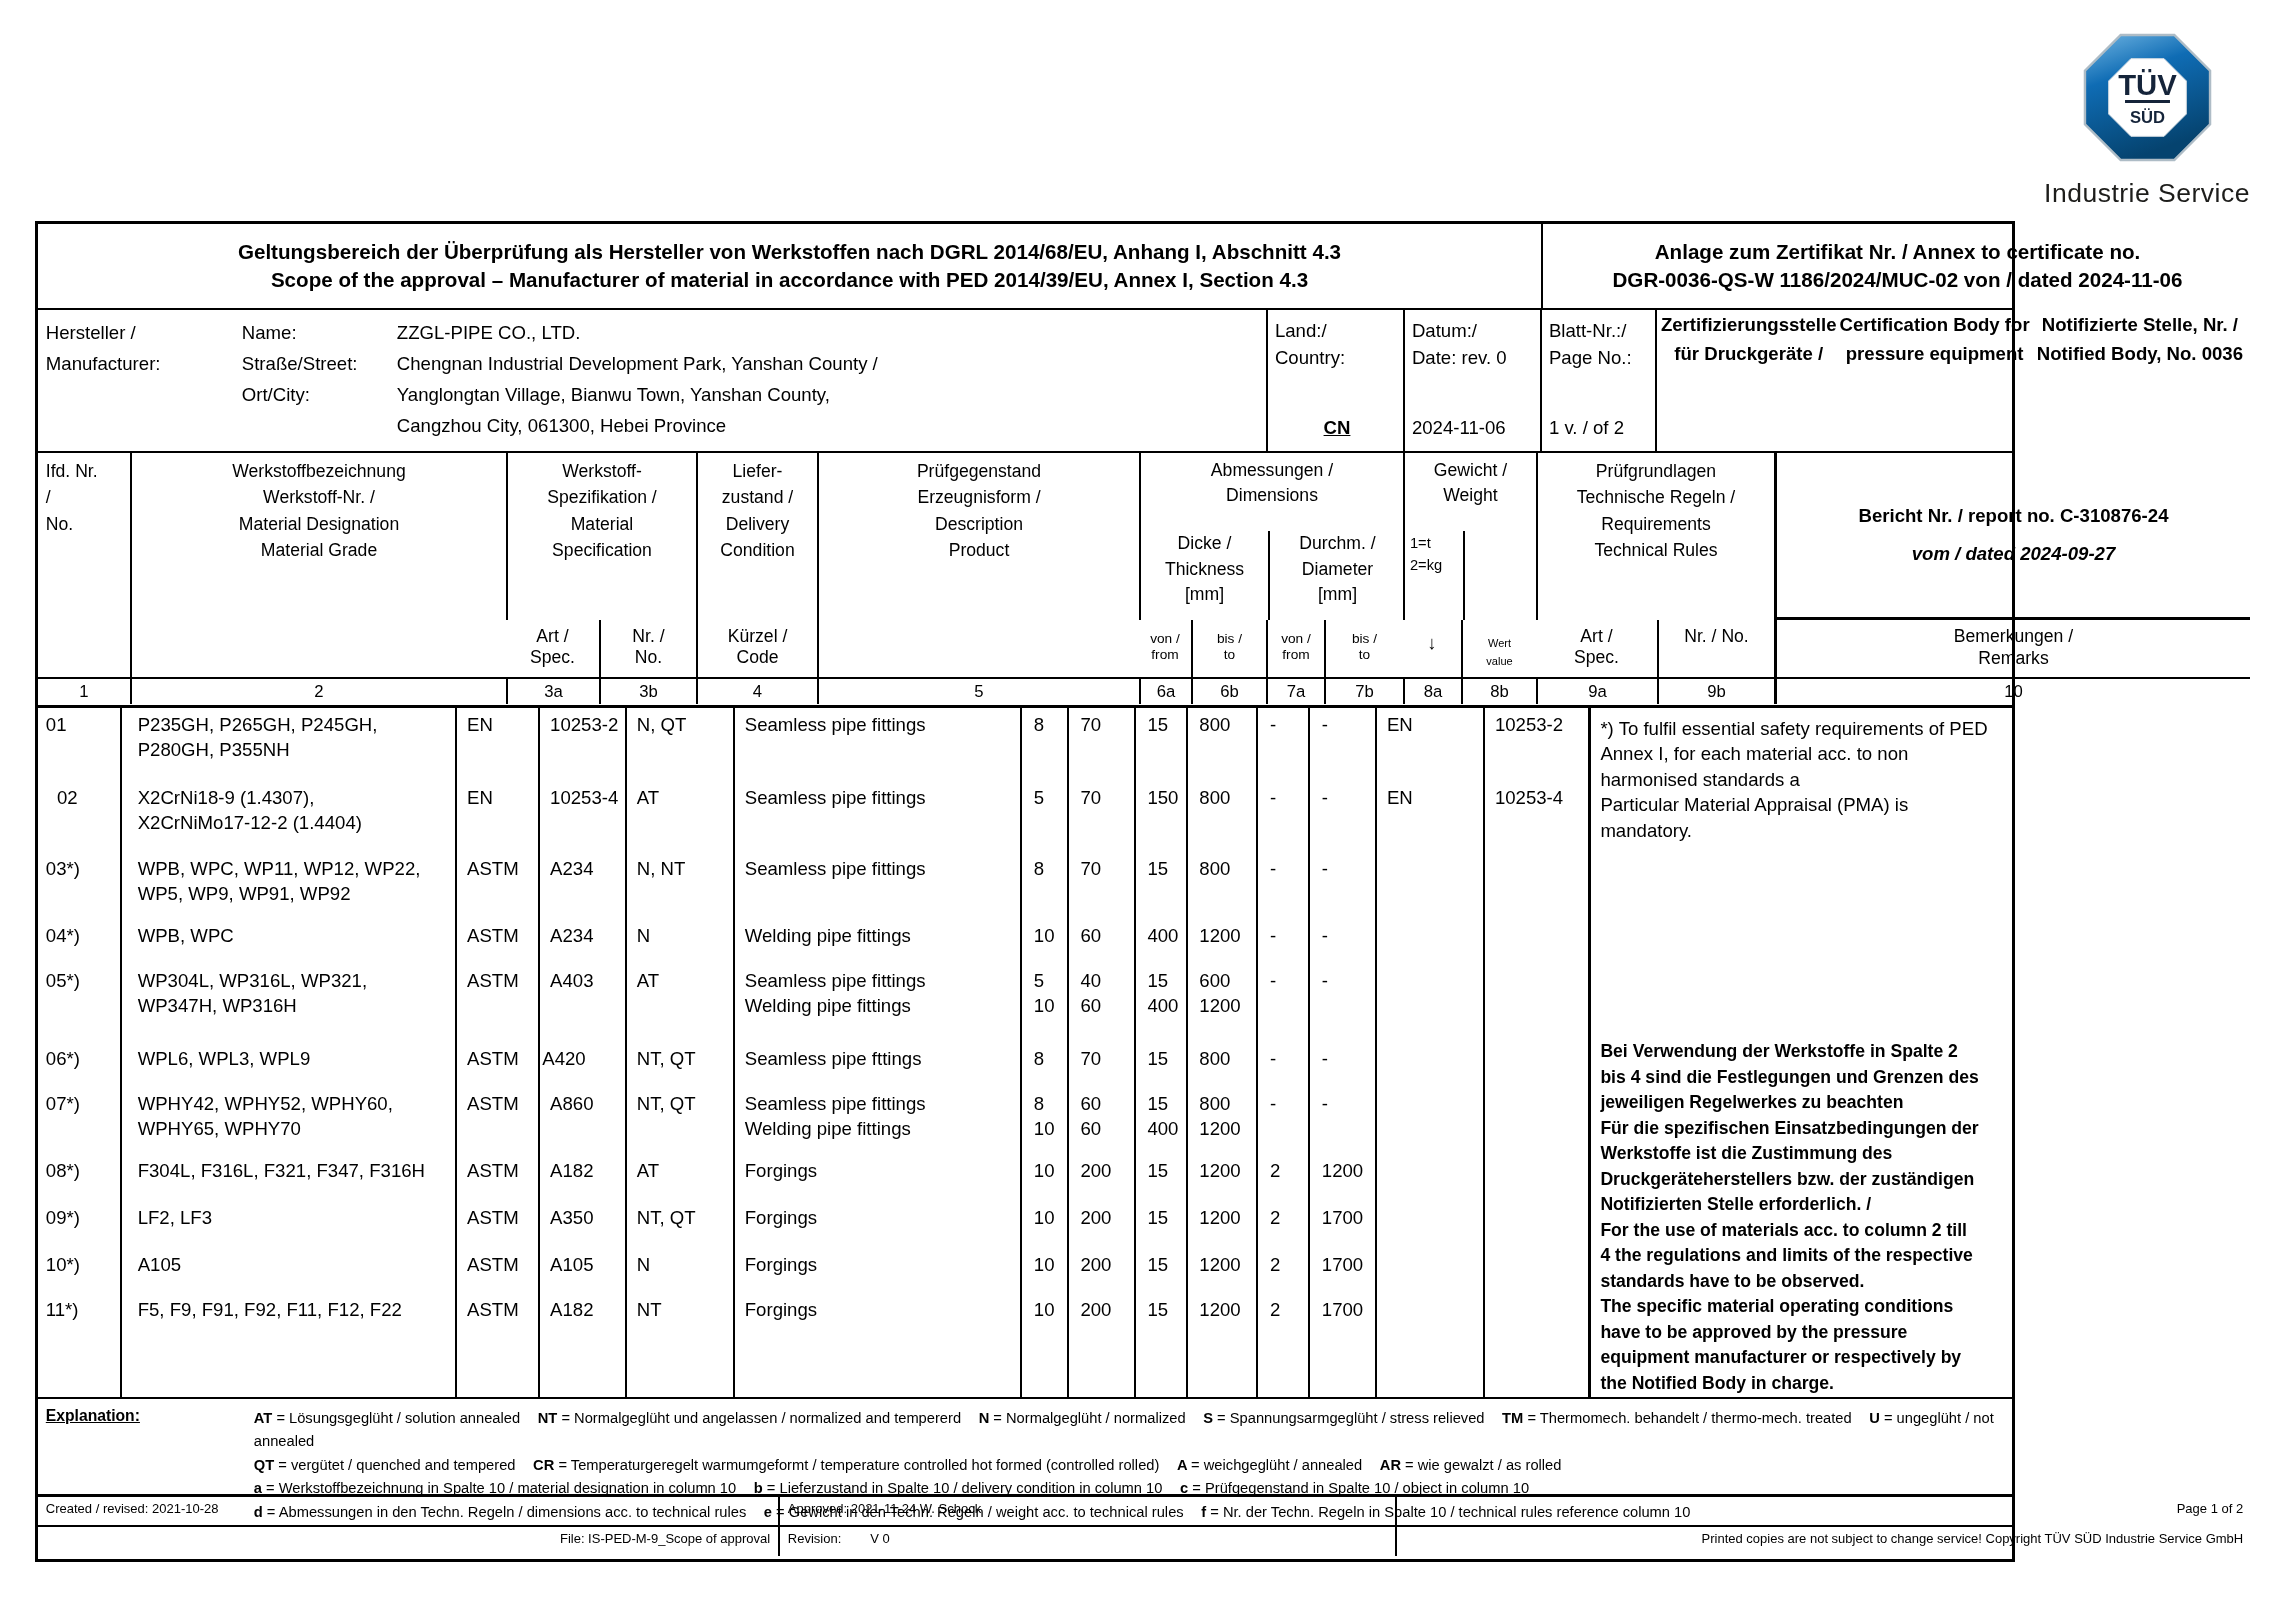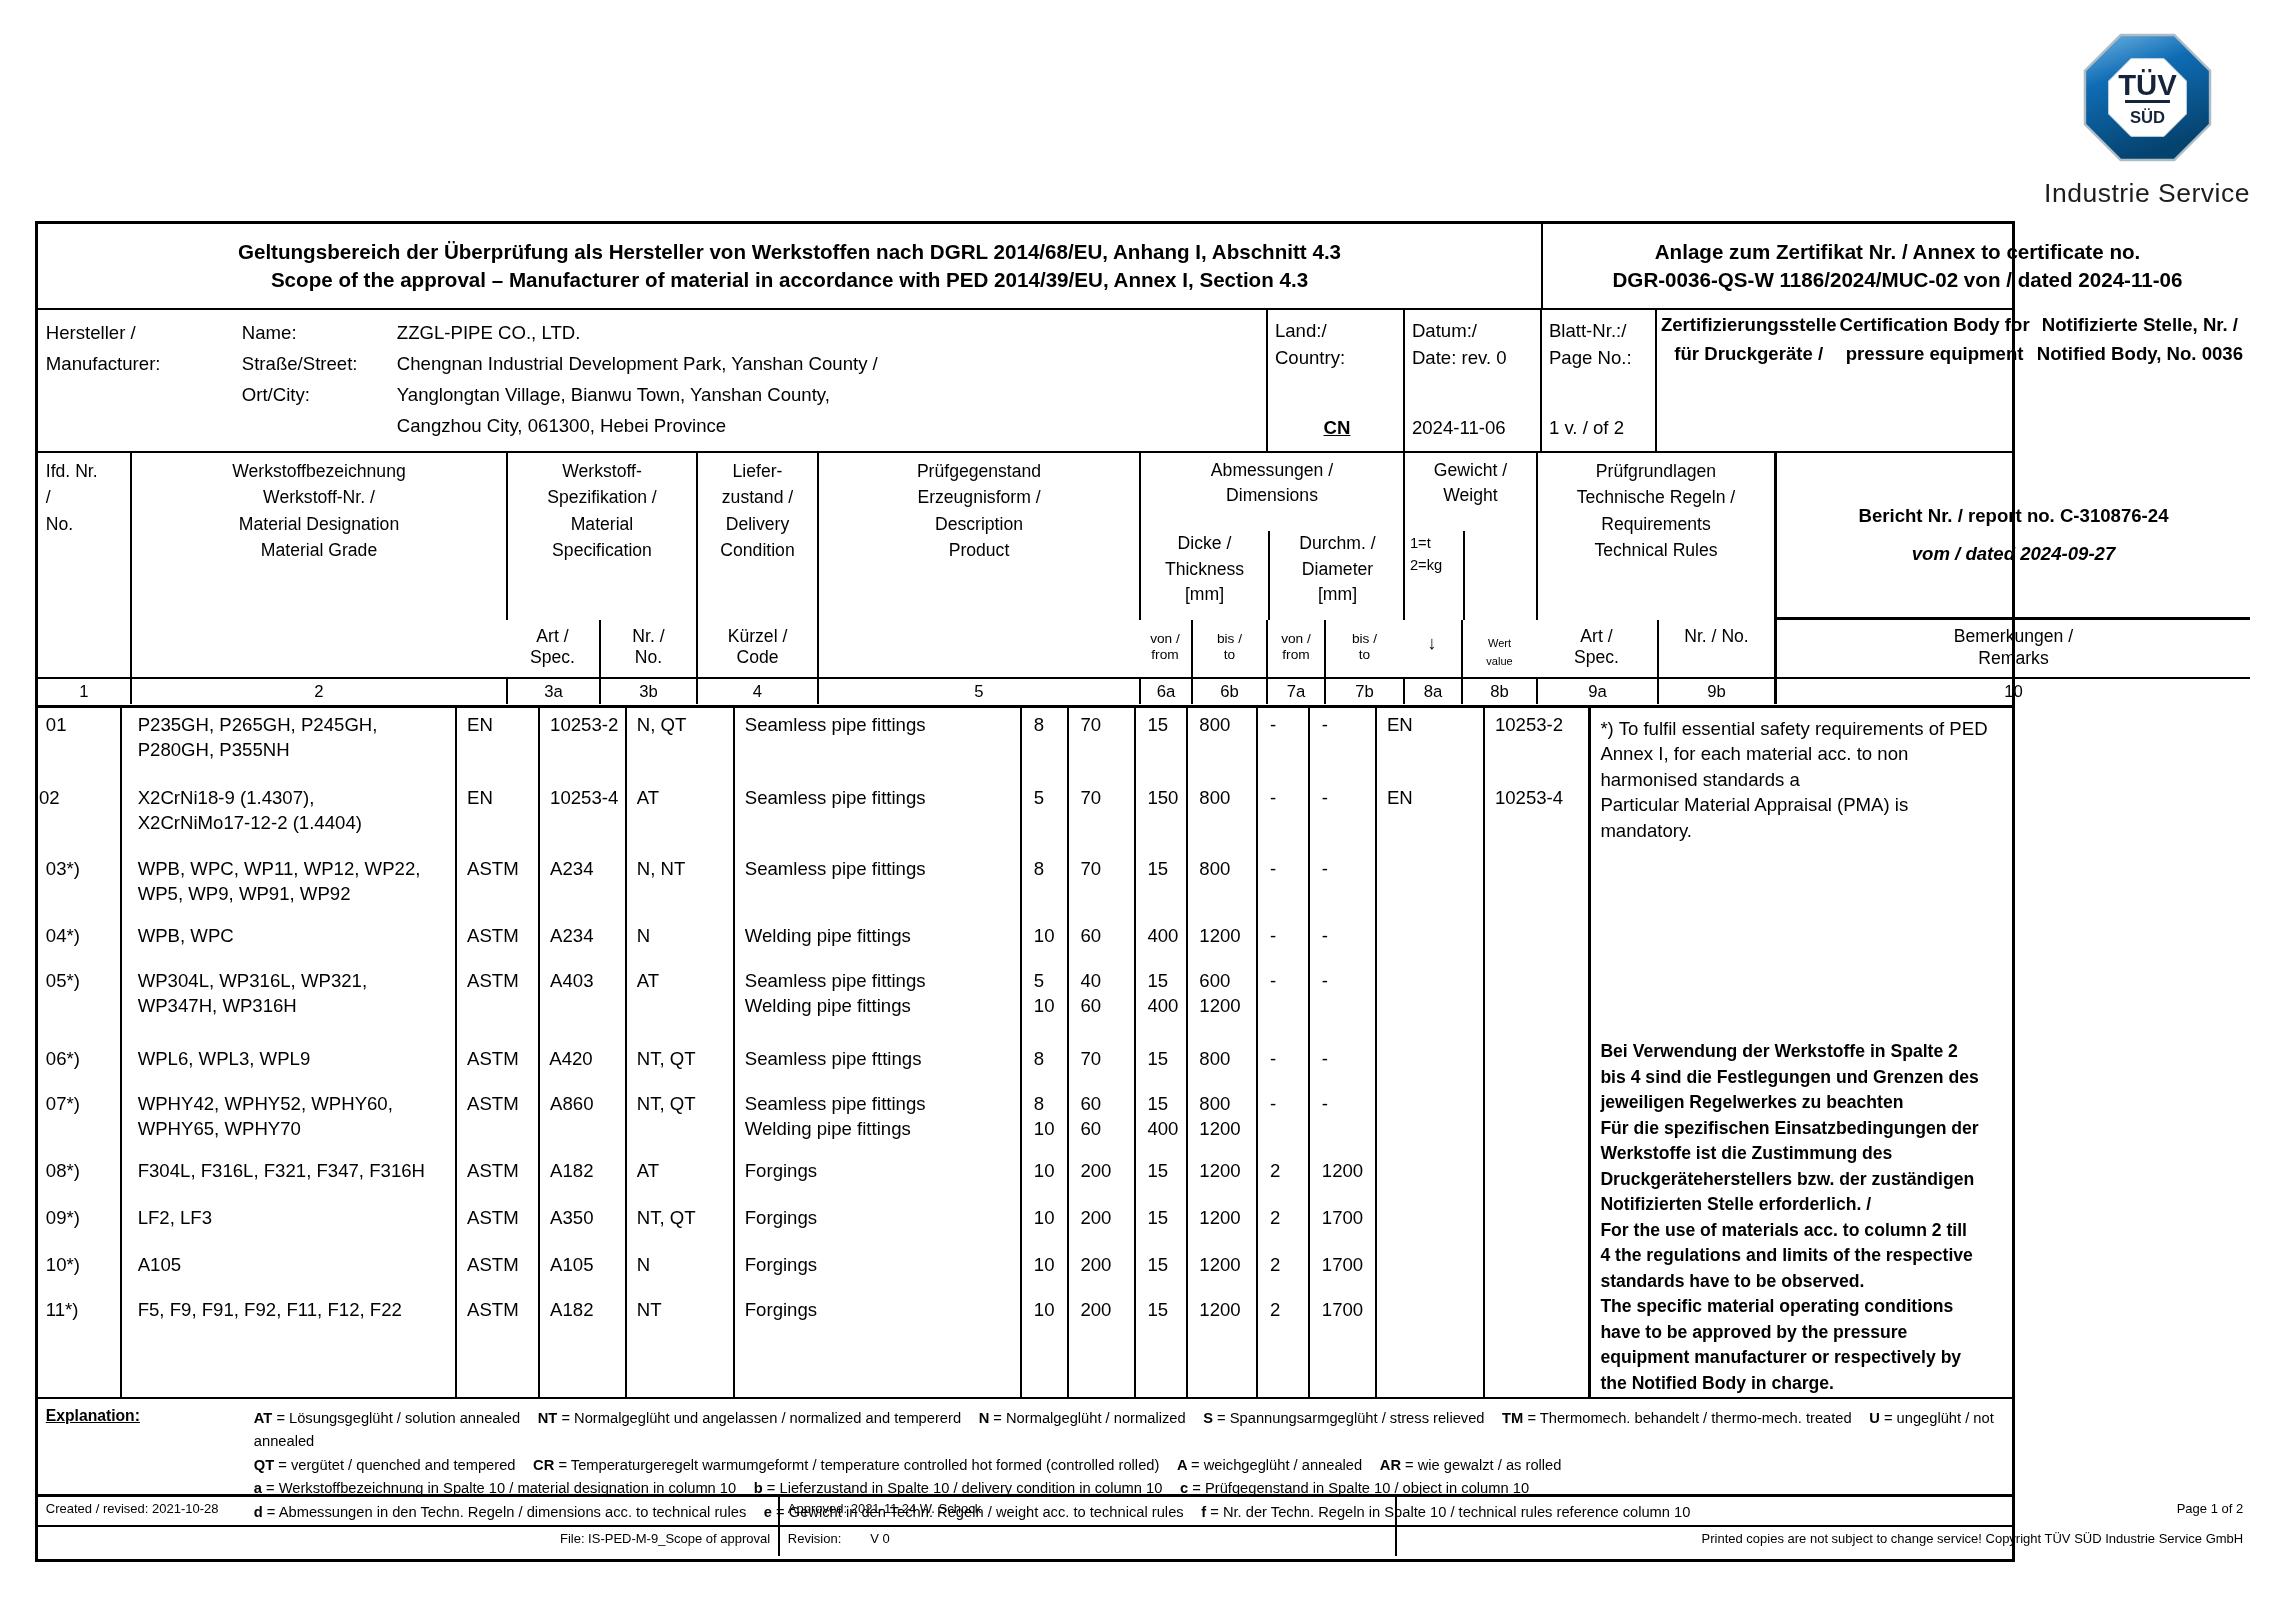--- a/index.html
+++ b/index.html
@@ -307,21 +307,21 @@
         <div class="hn bl" style="grid-area: 3 / 13;">9a</div>
         <div class="hn bl" style="grid-area: 3 / 14;">9b</div>
         <div class="hn blk" style="grid-area: 3 / 15;">10</div>
       </div>
 
     <div class="band-body">
       <div class="bcol" style="width: 92px;">
           <div class="bitem" style="height: 73px; padding-left: 7.8px;">
             <div>01</div>
           </div>
-          <div class="bitem" style="height: 71px; padding-left: 1px;">
+          <div class="bitem" style="height: 71px; padding-left: 19px;">
             <div>02</div>
           </div>
           <div class="bitem" style="height: 67px; padding-left: 7.8px;">
             <div>03*)</div>
           </div>
           <div class="bitem" style="height: 45px; padding-left: 7.8px;">
             <div>04*)</div>
           </div>
           <div class="bitem" style="height: 78px; padding-left: 7.8px;">
             <div>05*)</div>
@@ -429,21 +429,21 @@
           </div>
           <div class="bitem" style="height: 67px; padding-left: 9.8px;">
             <div>A234</div>
           </div>
           <div class="bitem" style="height: 45px; padding-left: 9.8px;">
             <div>A234</div>
           </div>
           <div class="bitem" style="height: 78px; padding-left: 9.8px;">
             <div>A403</div>
           </div>
-          <div class="bitem" style="height: 45px; padding-left: 9px;">
+          <div class="bitem" style="height: 45px; padding-left: 2px;">
             <div>A420</div>
           </div>
           <div class="bitem" style="height: 67px; padding-left: 9.8px;">
             <div>A860</div>
           </div>
           <div class="bitem" style="height: 47px; padding-left: 9.8px;">
             <div>A182</div>
           </div>
           <div class="bitem" style="height: 47px; padding-left: 9.8px;">
             <div>A350</div>

